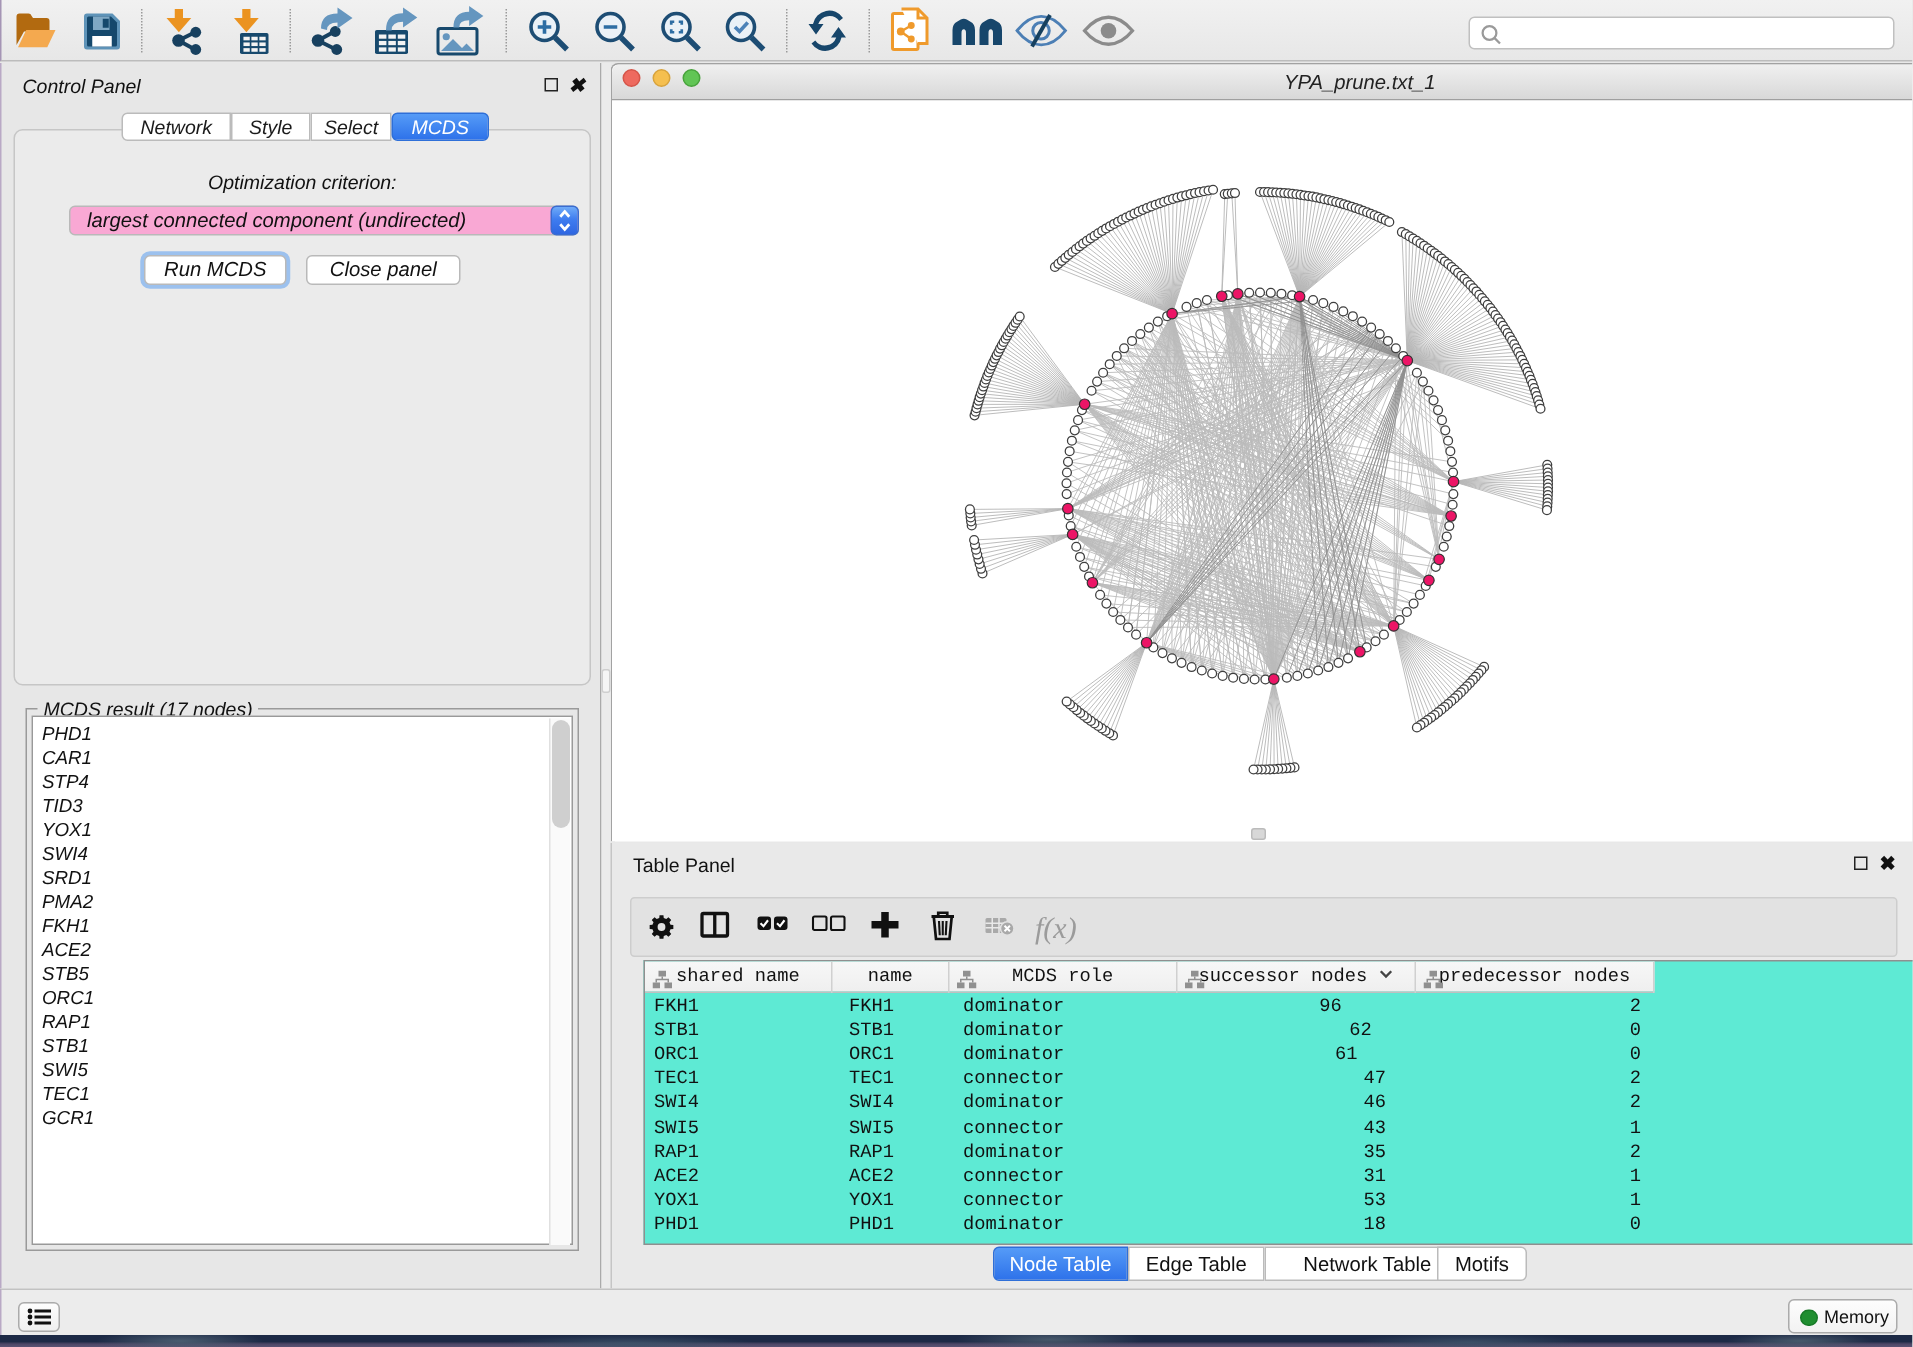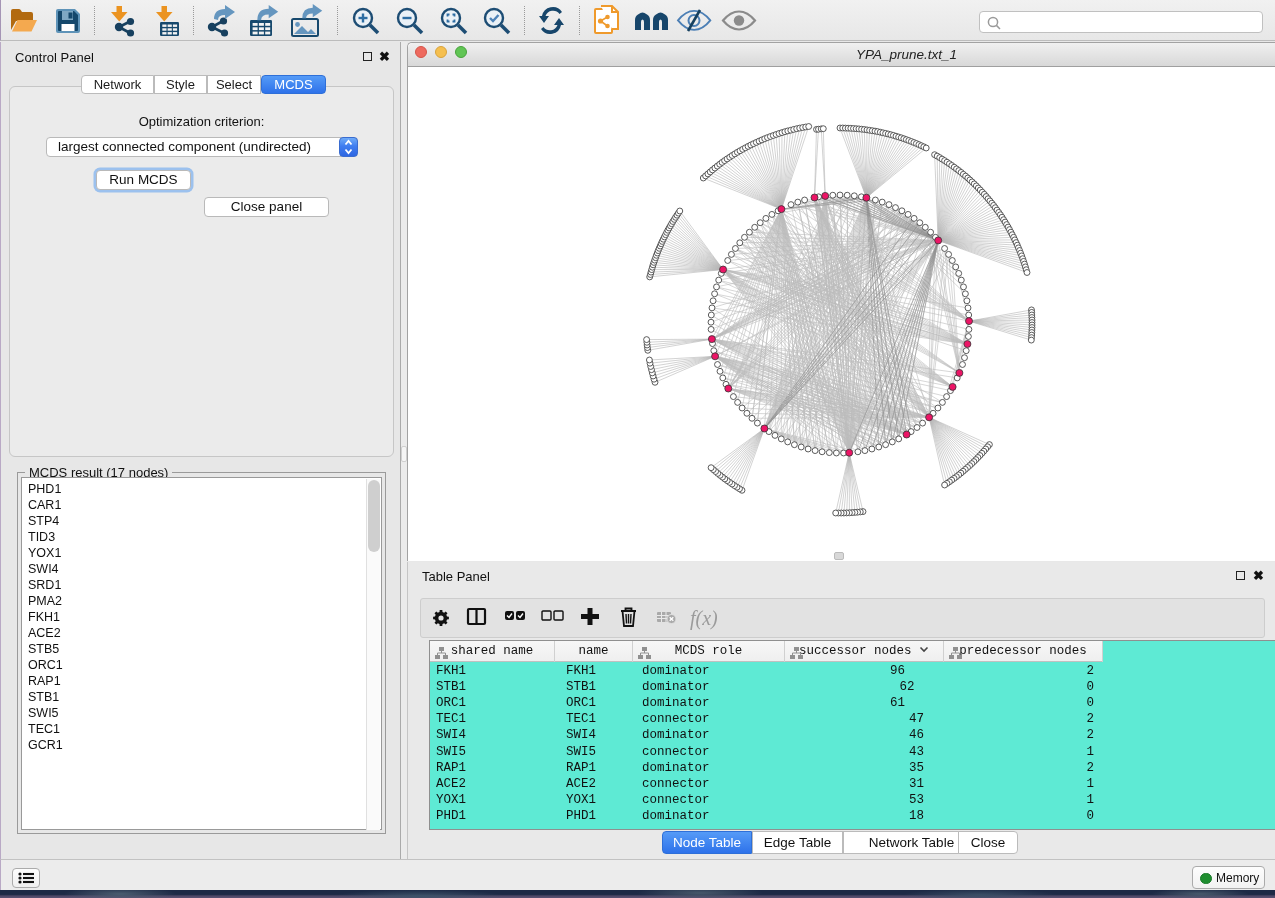--- a/index.html
+++ b/index.html
@@ -5,34 +5,34 @@
 body { font-family:"Liberation Sans",sans-serif; background:#e8e8e8; position:relative; font-size:13px; color:#1a1a1a; }
 .abs { position:absolute; }
 
 
 #toolbar { left:0; top:0; width:1275px; height:41px; background:linear-gradient(#f1f1f1,#e7e7e7); border-bottom:1px solid #bcbcbc; border-left:1px solid #a595b5; }
 #toolbar svg { position:absolute; top:0; left:0; }
 .tsep { position:absolute; top:6px; width:0; height:29px; border-left:1px dotted #9a9a9a; }
 #searchbox { position:absolute; left:978px; top:11px; width:284px; height:22px; background:#fff; border:1px solid #c0c0c0; border-radius:4px; }
 
 
-#cpanel { left:0; top:42px; width:401px; height:817px; background:#e7e7e7; border-right:1px solid #aaa; border-left:1px solid #b9a9c5; }
+#cpanel { left:0; top:42px; width:401px; height:817px; background:#e7e7e7; border-right:1px solid #aaa; border-left:1px solid #b9a9c5;font-style:italic; }
 #cpanel-title { position:absolute; left:14px; top:8px; font-size:13px; color:#111; }
 .winbtn-sq { position:absolute; width:9px; height:9px; border:1.4px solid #222; }
 .winbtn-x  { position:absolute; font-size:13px; font-weight:bold; color:#111; line-height:9px; }
 #tabrow { position:absolute; left:80px; top:33px; height:19px; }
 .tab { position:absolute; top:0; height:19px; background:#fff; border:1px solid #bbb; color:#1a1a1a; font-size:13px; text-align:center; line-height:18px; }
 .tab.sel { background:linear-gradient(#559bf7,#2e72ea); color:#fff; border:1px solid #2e6fd8; border-radius:4px; }
 #tabpanel { position:absolute; left:8px; top:44px; width:385px; height:371px; background:#ebebeb; border:1px solid #c6c6c6; border-radius:6px; }
 #optlabel { position:absolute; left:0; top:28px; width:100%; text-align:center; font-size:13px; color:#111; }
-#dropdown { position:absolute; left:37px; top:51px; width:312px; height:20px; background:#ffffff; border:1px solid #b9b9b9; border-radius:4px; font-size:13.5px; line-height:18px; padding-left:11px; color:#111; }
+#dropdown { position:absolute; left:37px; top:51px; width:340px; height:20px; background:#f9a8d4; border:1px solid #b9b9b9; border-radius:4px; font-size:13.5px; line-height:18px; padding-left:11px; color:#111; }
 #dropdown .spin { position:absolute; right:-1px; top:-1px; width:19px; height:20px; border-radius:4px; background:linear-gradient(#6fabf8 0%,#3f7df0 45%,#2e66e2 100%); border:1px solid #3a6cd0; }
 .btn { position:absolute; top:84px; height:20px; background:#fff; border:1px solid #b9b9b9; border-radius:4px; font-size:13.5px; text-align:center; line-height:18px; color:#111; }
 #runbtn { left:87px; width:95px; box-shadow:0 0 0 2.5px #9cc1ee; }
-#closebtn { left:195px; width:125px;margin-top:27px; }
+#closebtn { left:195px; width:103px; }
 
 
 #fieldset { position:absolute; left:16px; top:430px; width:369px; height:362px; border:1px solid #9a9a9a; }
 #fieldset-legend { position:absolute; left:7px; top:-8px; background:#e7e7e7; padding:0 4px; font-size:13px; color:#111; }
 #mcdslist { position:absolute; left:3px; top:4px; width:361px; height:353px; background:#fff; border:1px solid #999; font-size:12.5px; line-height:16px; padding:3px 0 0 6px; color:#111; }
 #mcdslist .sb { position:absolute; right:1px; top:1px; width:14px; height:351px; background:#fafafa; border-left:1px solid #e0e0e0; }
 #mcdslist .sbt { position:absolute; right:1px; top:2px; width:12px; height:72px; background:#cfcfcf; border-radius:6px; }
 
 
 #netwin { left:407px; top:42px; width:868px; height:519px; background:#fff; border-left:1px solid #a2a2a2; border-top:1px solid #a2a2a2; border-radius:5px 0 0 0; }
@@ -1419,21 +1419,21 @@
               </g>
               <g stroke="#909090" stroke-width="1" fill="none">
                 <path d="M6.5 4 V6 M2.5 8 V6 H10.5 V8"></path>
               </g>
             </svg></i>predecessor nodes</div>
     </div>
     <div class="trow" style="top:22.0px">
         <span style="left:6px">FKH1</span>
         <span style="left:136px">FKH1</span>
         <span style="left:212px">dominator</span>
-        <span style="left:460px;width:34px;text-align:left">96</span>
+        <span style="left:440px;width:34px;text-align:center">96</span>
         <span style="left:630px;width:34px;text-align:right">2</span>
       </div>
       <div class="trow" style="top:38.1px">
         <span style="left:6px">STB1</span>
         <span style="left:136px">STB1</span>
         <span style="left:212px">dominator</span>
         <span style="left:460px;width:34px;text-align:center">62</span>
         <span style="left:630px;width:34px;text-align:right">0</span>
       </div>
       <div class="trow" style="top:54.2px">
@@ -1493,21 +1493,21 @@
         <span style="left:630px;width:34px;text-align:right">0</span>
       </div>
     <div id="tscroll">
         <div class="th"></div>
       </div>
   </div>
   <div id="ttabs">
     <div class="btab sel" style="left:0;width:90px;border-radius:4px 0 0 4px">Node Table</div>
     <div class="btab" style="left:90px;width:91px">Edge Table</div>
     <div class="btab" style="left:181px;width:137px">Network Table</div>
-    <div class="btab" style="left:296px;width:60px;border-radius:0 4px 4px 0">Close</div>
+    <div class="btab" style="left:296px;width:60px;border-radius:0 4px 4px 0">Motifs</div>
   </div>
 </div>
 
 <div id="statusbar" class="abs">
   <div id="listbtn">
     <svg width="26" height="18">
         <g stroke="#111" stroke-width="2.1">
           <line x1="10" y1="5" x2="21" y2="5"></line>
           <line x1="10" y1="9" x2="21" y2="9"></line>
           <line x1="10" y1="13" x2="21" y2="13"></line>

